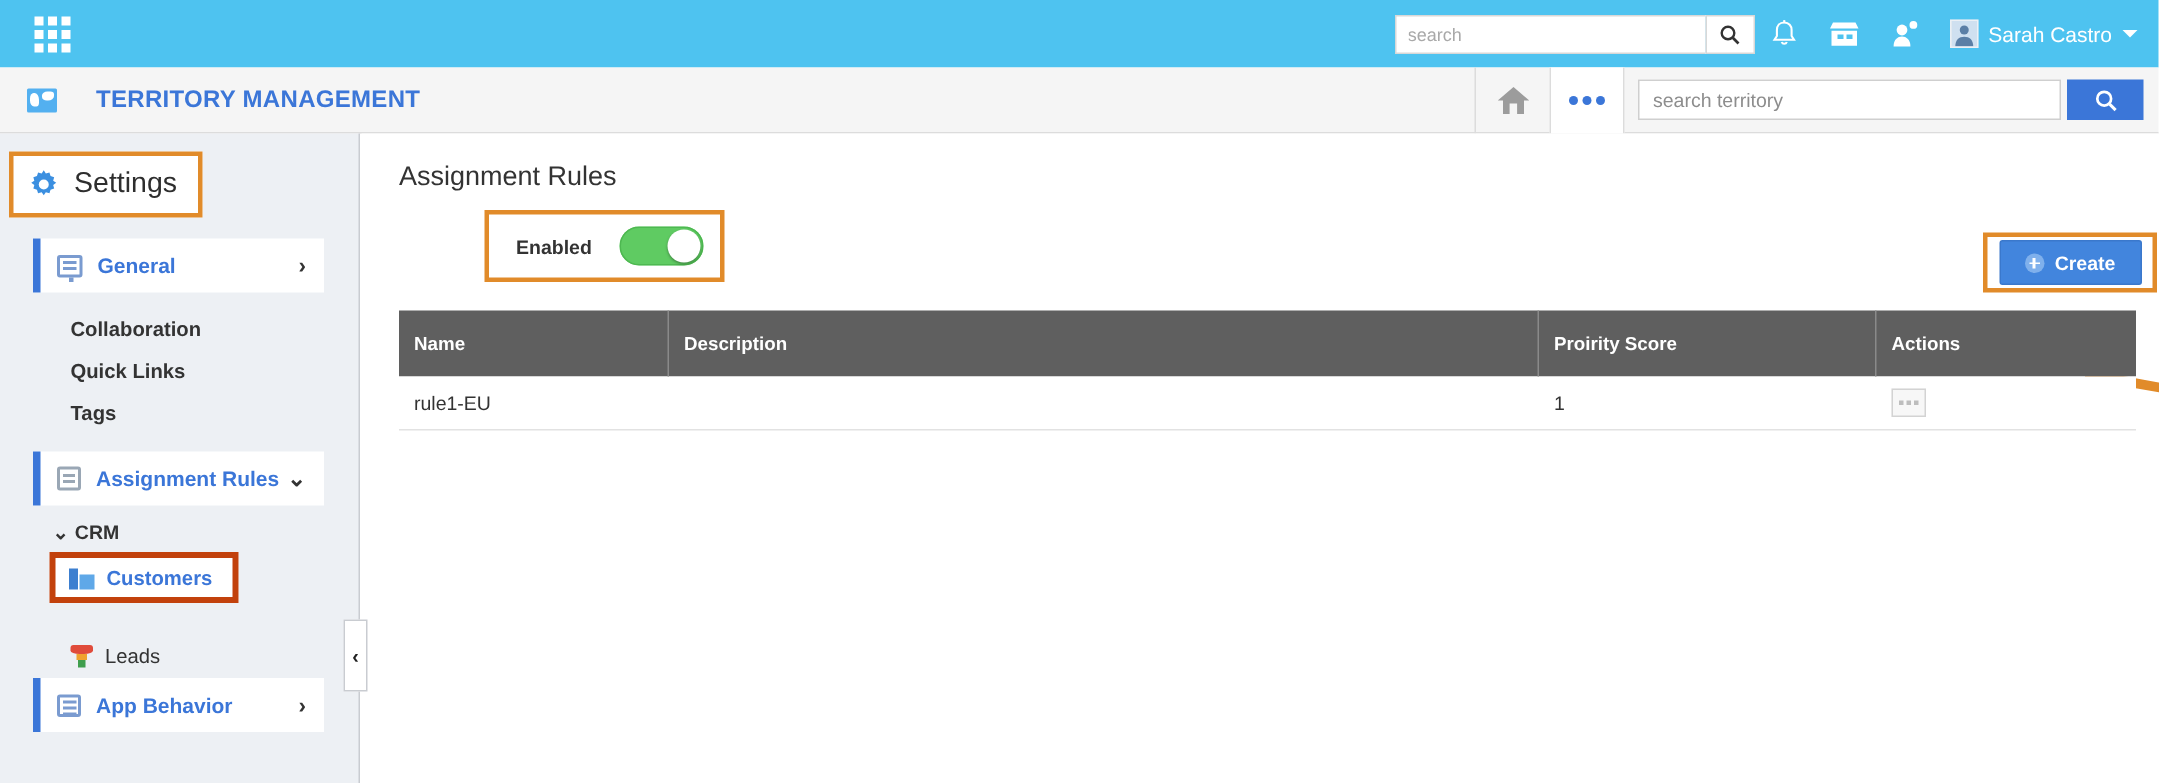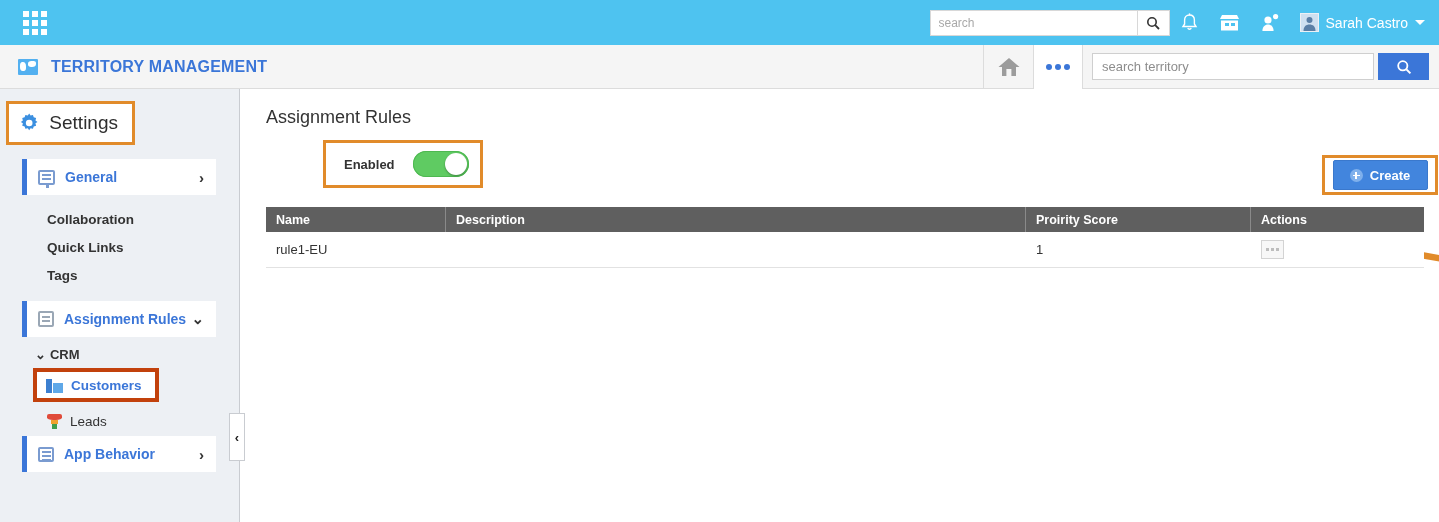--- a/index.html
+++ b/index.html
@@ -64,21 +64,21 @@
     width: 0; height: 0; border-left: 5px solid transparent; border-right: 5px solid transparent;
     border-top: 5px solid #fff;
   }
 
   
   .appbar {
     position: absolute; left: 0; top: 45px; width: 1439px; height: 44px;
     background: #f5f5f5; border-bottom: 1px solid #dcdcdc;
     display: flex; align-items: center;
   }
-  .app-title-wrap { display: flex; align-items: center; margin-left: 18px; gap: 13px; }
+  .app-title-wrap { display: flex; align-items: center; margin-left: 18px; gap: 26px; }
   .world-icon {
     width: 20px; height: 16px; background: #53b0f0; position: relative; overflow: hidden;
     border-radius: 1px;
   }
   .world-icon::before {
     content: ""; position: absolute; left: 2px; top: 3px; width: 6px; height: 9px;
     background: #fff; border-radius: 40% 50% 30% 45%;
   }
   .world-icon::after {
     content: ""; position: absolute; left: 10px; top: 2px; width: 8px; height: 6px;
@@ -215,21 +215,21 @@
   .plus-circle::before, .plus-circle::after {
     content: ""; position: absolute; background: #fff;
   }
   .plus-circle::before { left: 3px; top: 6px; width: 7px; height: 1.5px; }
   .plus-circle::after { left: 5.7px; top: 3px; width: 1.5px; height: 7px; }
 
   .arrow-annot { position: absolute; left: 1149px; top: 155px; width: 150px; height: 40px; }
 
   
   .tbl { position: absolute; left: 25px; top: 118px; width: 1158px; }
-  .tbl-head { display: flex; height: 25px; background: #5f5f5f; }
+  .tbl-head { display: flex; height: 44px; background: #5f5f5f; }
   .tbl-head div {
     color: #fff; font-size: 12.5px; font-weight: bold;
     display: flex; align-items: center; padding-left: 10px;
     border-right: 1px solid #8a8a8a;
   }
   .tbl-head div:last-child { border-right: none; }
   .tbl-row { display: flex; height: 36px; background: #fff; border-bottom: 1px solid #e2e2e2; }
   .tbl-row div {
     font-size: 13px; color: #333; display: flex; align-items: center; padding-left: 10px;
   }
@@ -378,21 +378,21 @@
   </div>
 
   <div class="leaf-item highlight" style="margin-top:6px;">
     <span class="ic-building">
         <i class="b1"></i>
         <i class="b2"></i>
       </span>
     <span class="leaf-label-active">Customers</span>
   </div>
 
-  <div class="leaf-item" style="margin-top:4px;">
+  <div class="leaf-item" style="margin-top:20px;">
     <span class="ic-funnel">
         <i class="f1"></i>
         <i class="f2"></i>
         <i class="f3"></i>
       </span>
     <span class="leaf-label">Leads</span>
   </div>
 
   <div class="nav-item" style="justify-content:center;">
     <span class="ic-app"></span>

